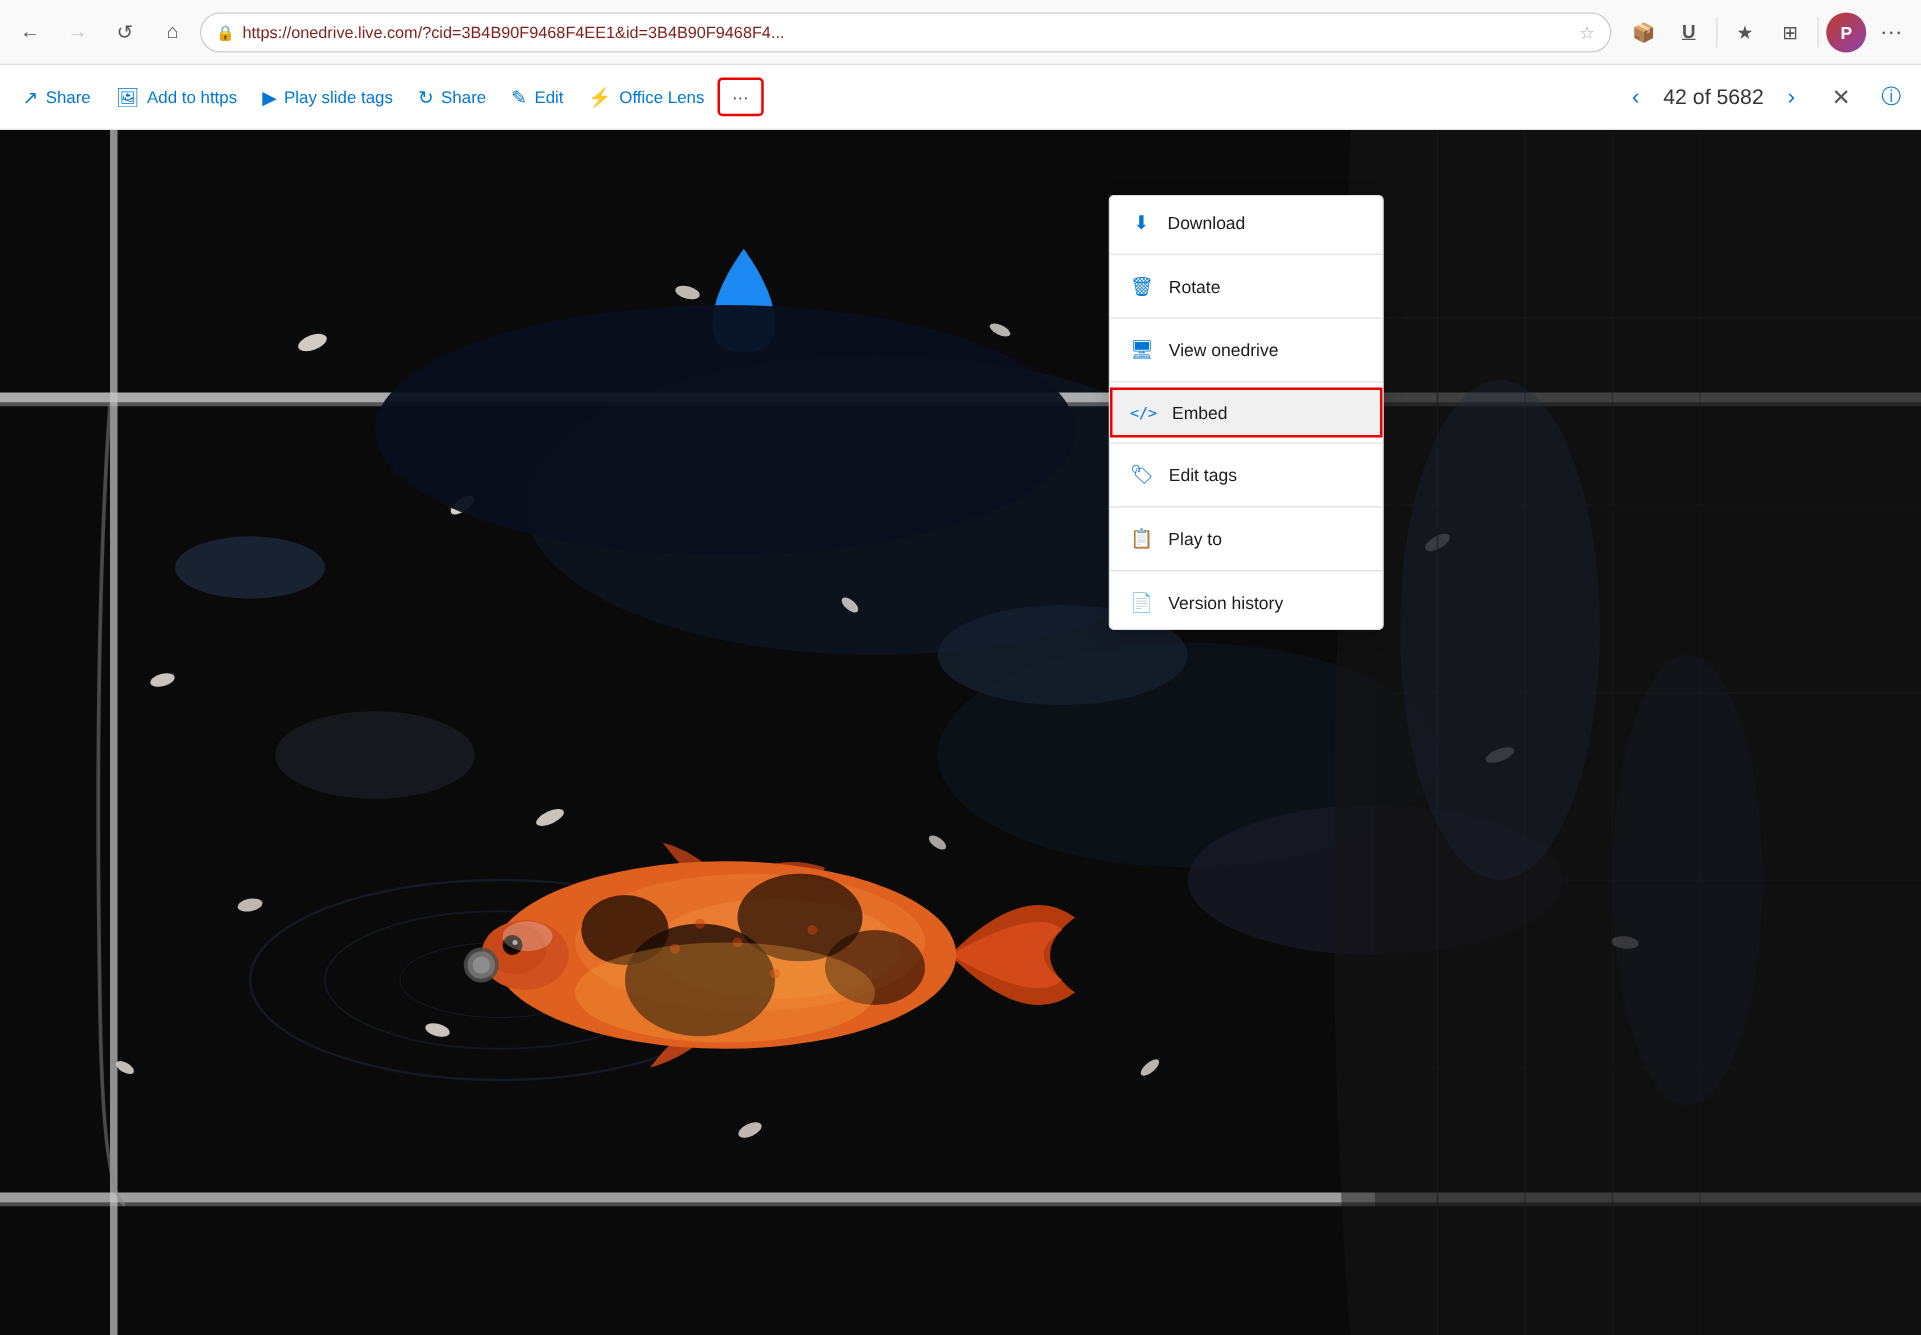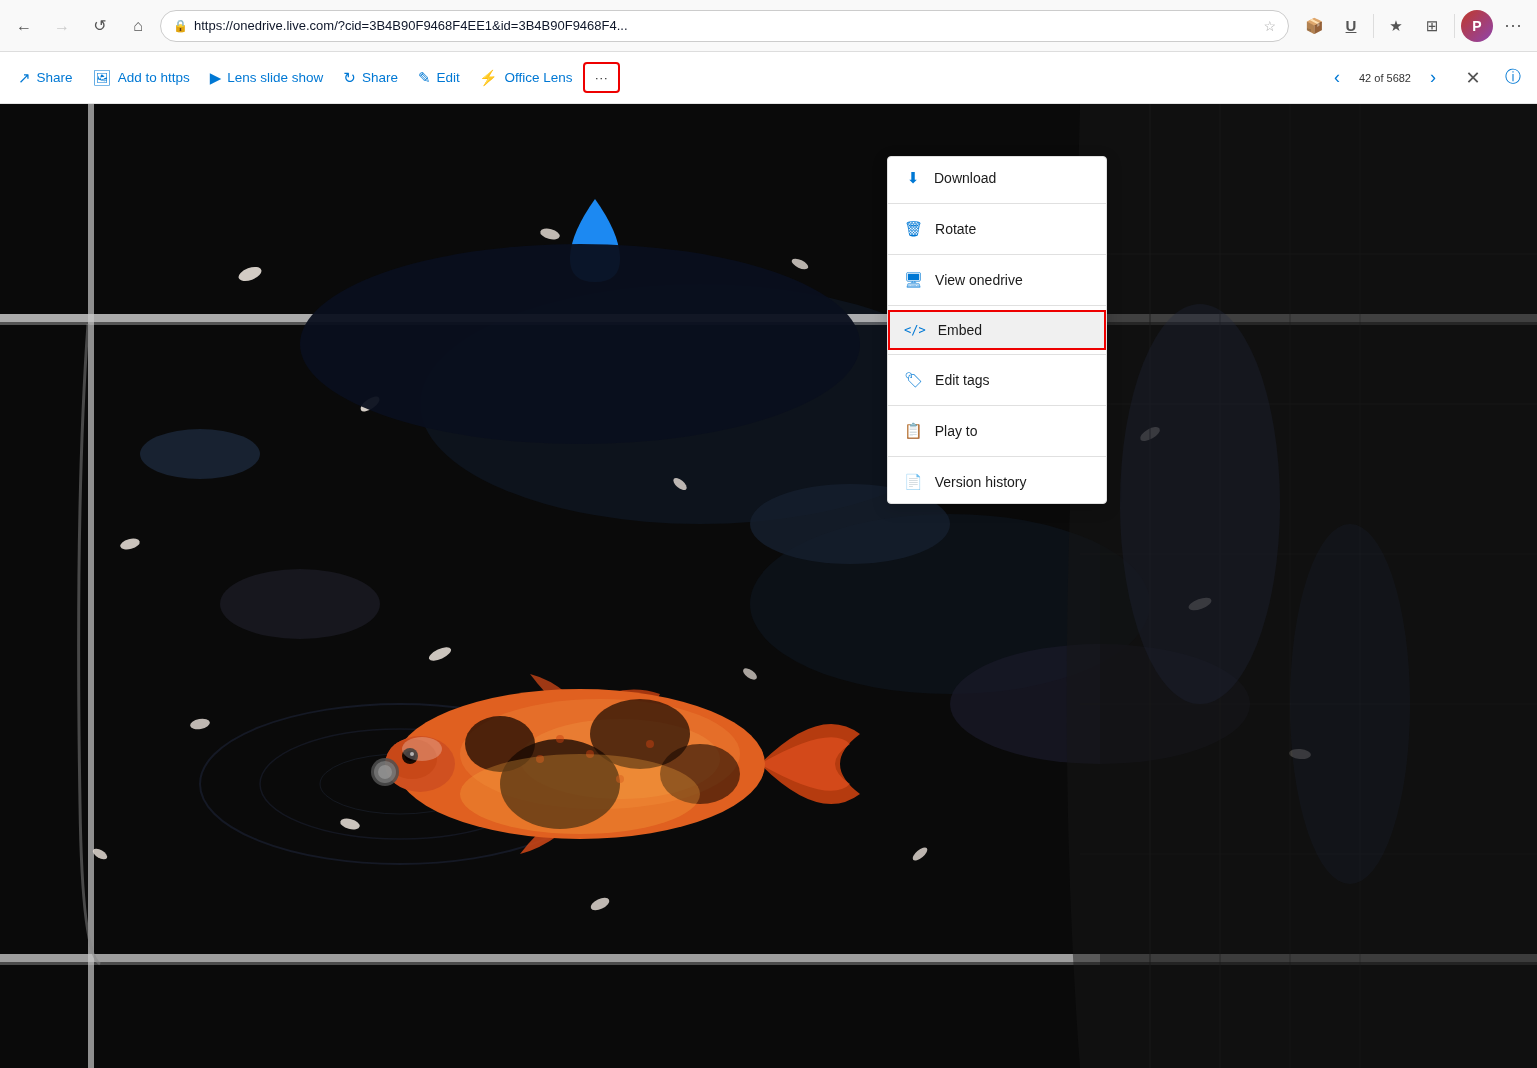--- a/index.html
+++ b/index.html
@@ -30,21 +30,21 @@
       border-radius: 16px;
       background: white;
       display: flex;
       align-items: center;
       padding: 0 12px;
       gap: 6px;
       font-size: 13px;
       color: #333;
     }
     .address-bar .lock-icon { color: #555; font-size: 12px; }
-    .address-text { flex: 1; color: #0f172a; font-size: 13px; }
+    .address-text { flex: 1; color: #7f1d1d; font-size: 13px; }
     .browser-actions { display: flex; align-items: center; gap: 4px; margin-left: 4px; }
     .browser-action-btn {
       width: 32px; height: 32px;
       border: none; background: transparent; cursor: pointer;
       border-radius: 4px;
       display: flex; align-items: center; justify-content: center;
       font-size: 15px; color: #555;
     }
     .avatar-circle {
       width: 32px; height: 32px;
@@ -83,21 +83,21 @@
     .nav-section {
       margin-left: auto;
       display: flex; align-items: center; gap: 6px;
     }
     .nav-arrow {
       width: 32px; height: 32px;
       border: none; background: transparent; cursor: pointer;
       border-radius: 4px; font-size: 18px; color: #0078d4;
       display: flex; align-items: center; justify-content: center;
     }
-    .nav-counter { font-size: 11px; color: #333; }
+    .nav-counter { font-size: 17px; color: #333; }
     .close-btn {
       width: 36px; height: 36px;
       border: none; background: transparent; cursor: pointer;
       border-radius: 4px; font-size: 18px; color: #555;
       display: flex; align-items: center; justify-content: center;
     }
     .info-btn {
       width: 32px; height: 32px;
       border: none; background: transparent; cursor: pointer;
       border-radius: 50%; font-size: 16px; color: #0078d4;
@@ -181,21 +181,21 @@
   <button class="toolbar-btn">
     <span class="icon">↗</span>
     <span>Share</span>
   </button>
   <button class="toolbar-btn">
     <span class="icon">🖼</span>
     <span>Add to https</span>
   </button>
   <button class="toolbar-btn">
     <span class="icon">▶</span>
-    <span>Lens slide show</span>
+    <span>Play slide tags</span>
   </button>
   <button class="toolbar-btn">
     <span class="icon">↻</span>
     <span>Share</span>
   </button>
   <button class="toolbar-btn">
     <span class="icon">✎</span>
     <span>Edit</span>
   </button>
   <button class="toolbar-btn">

